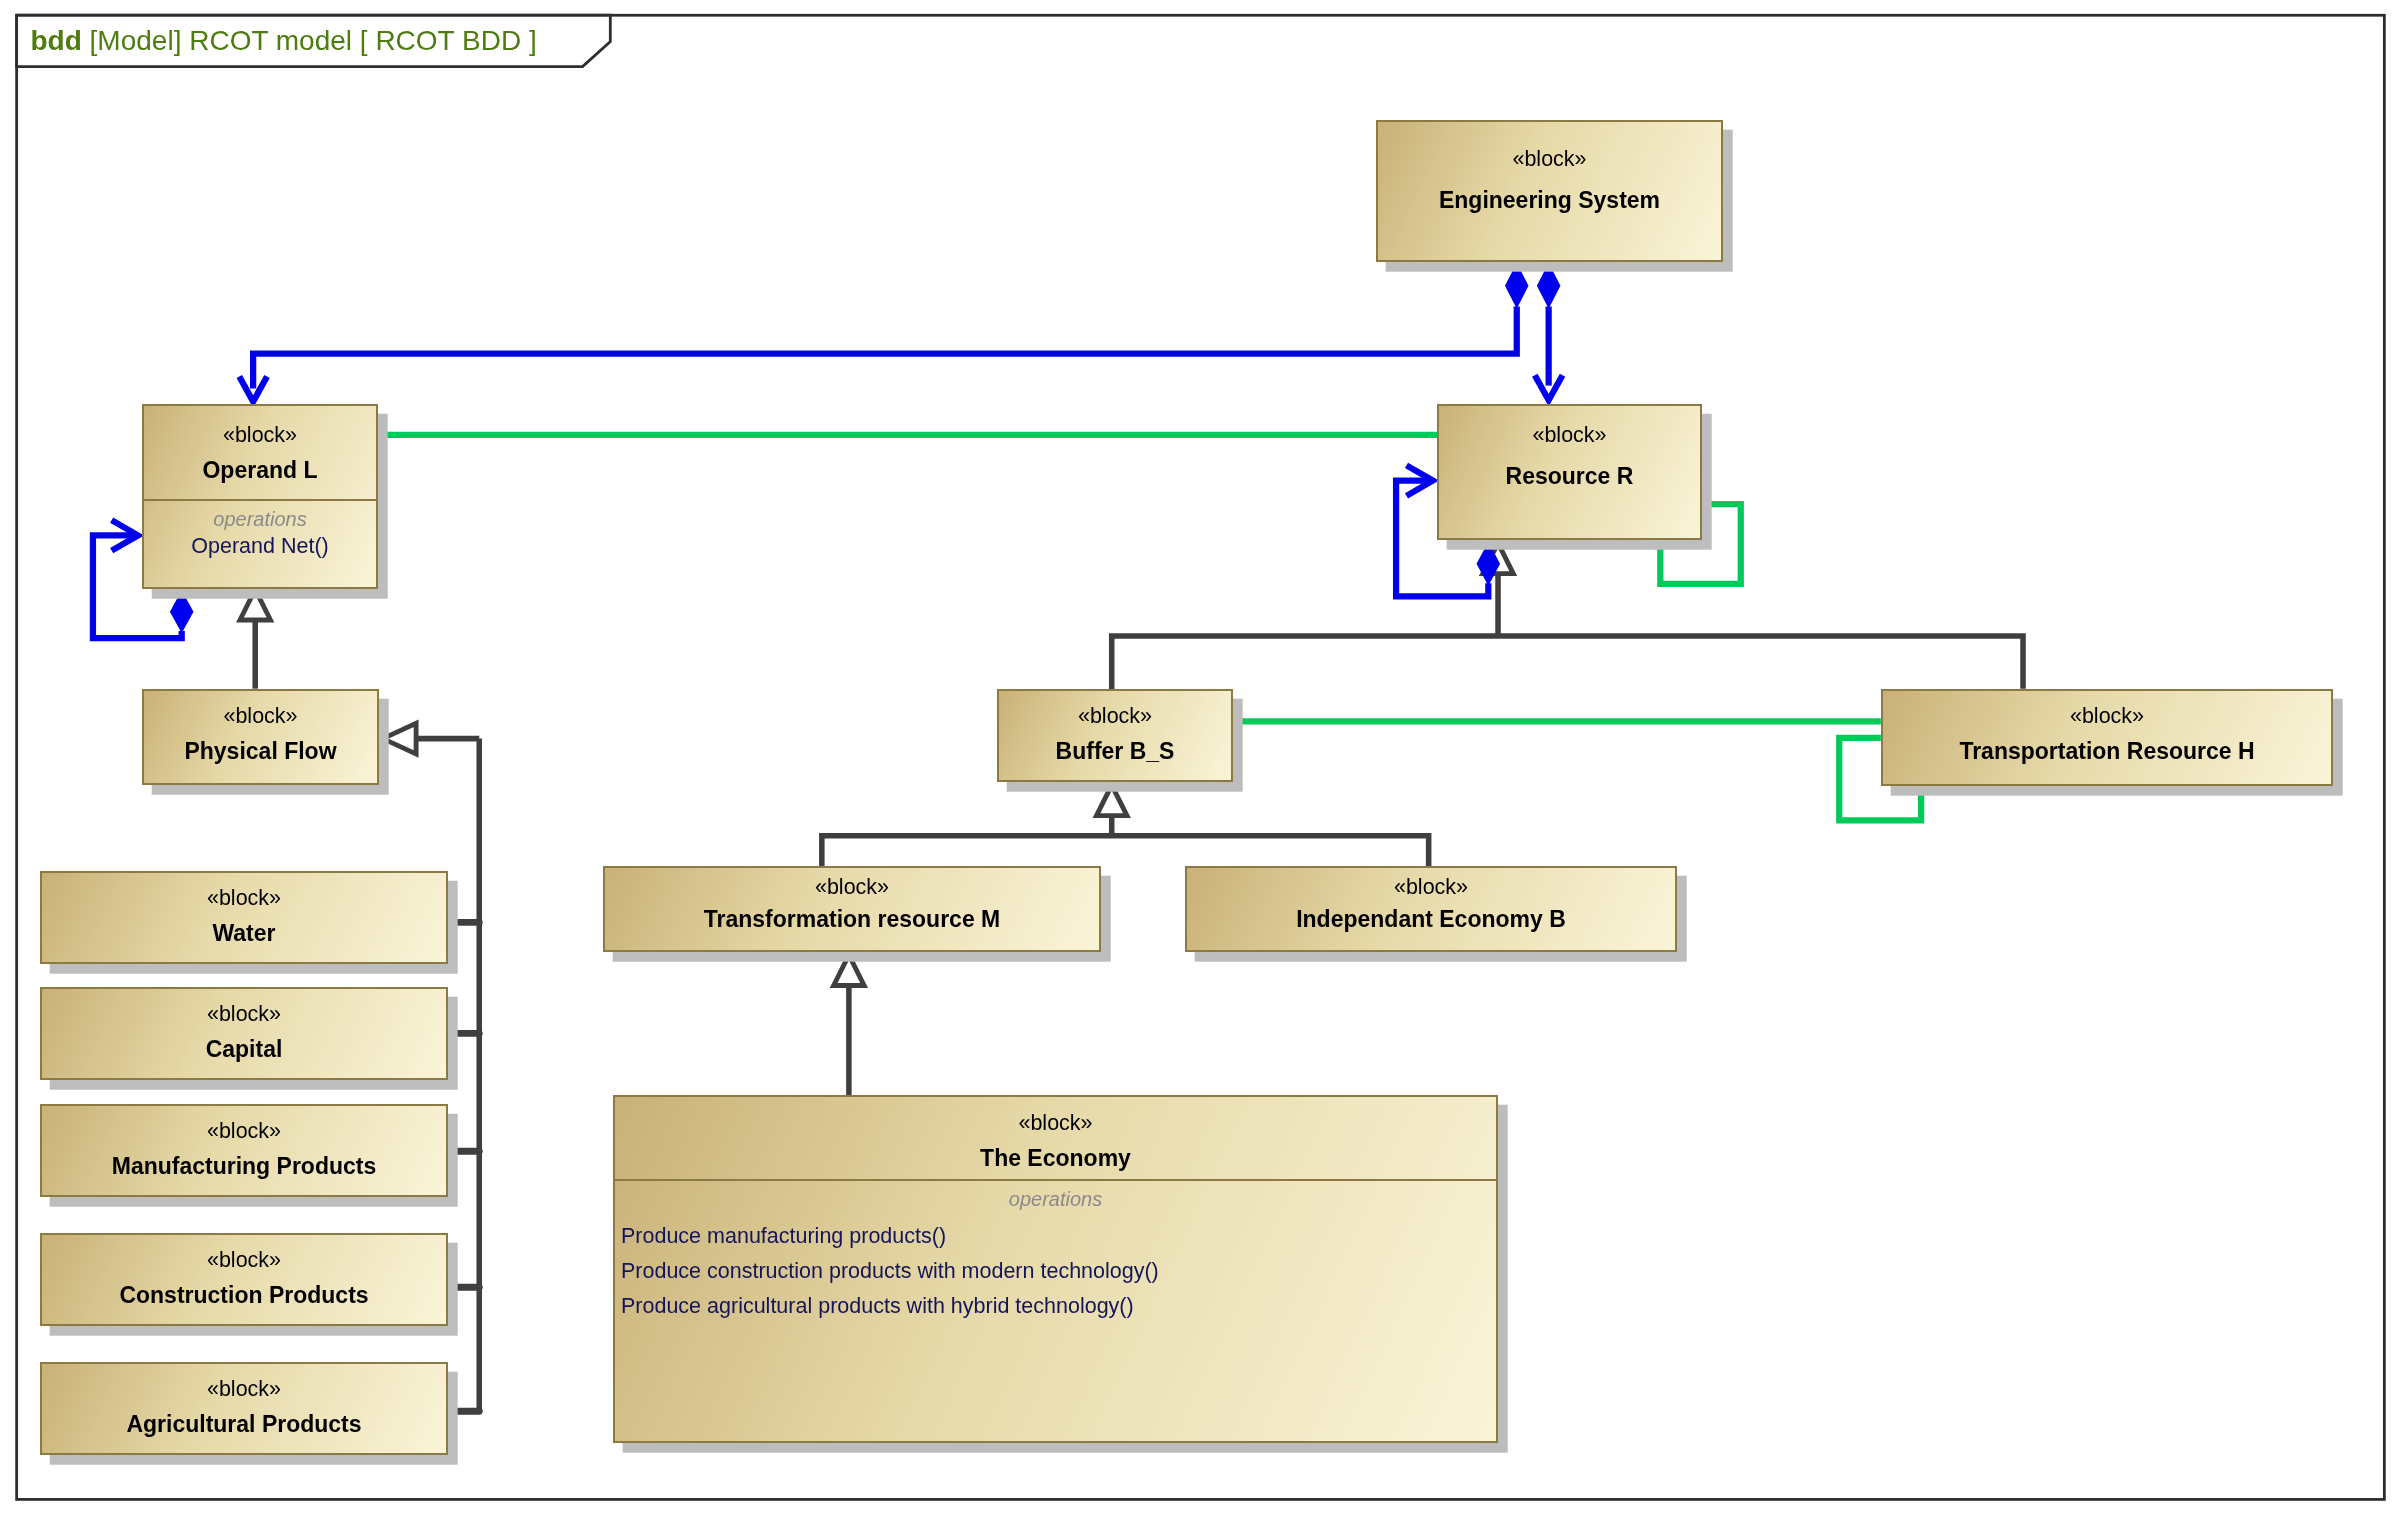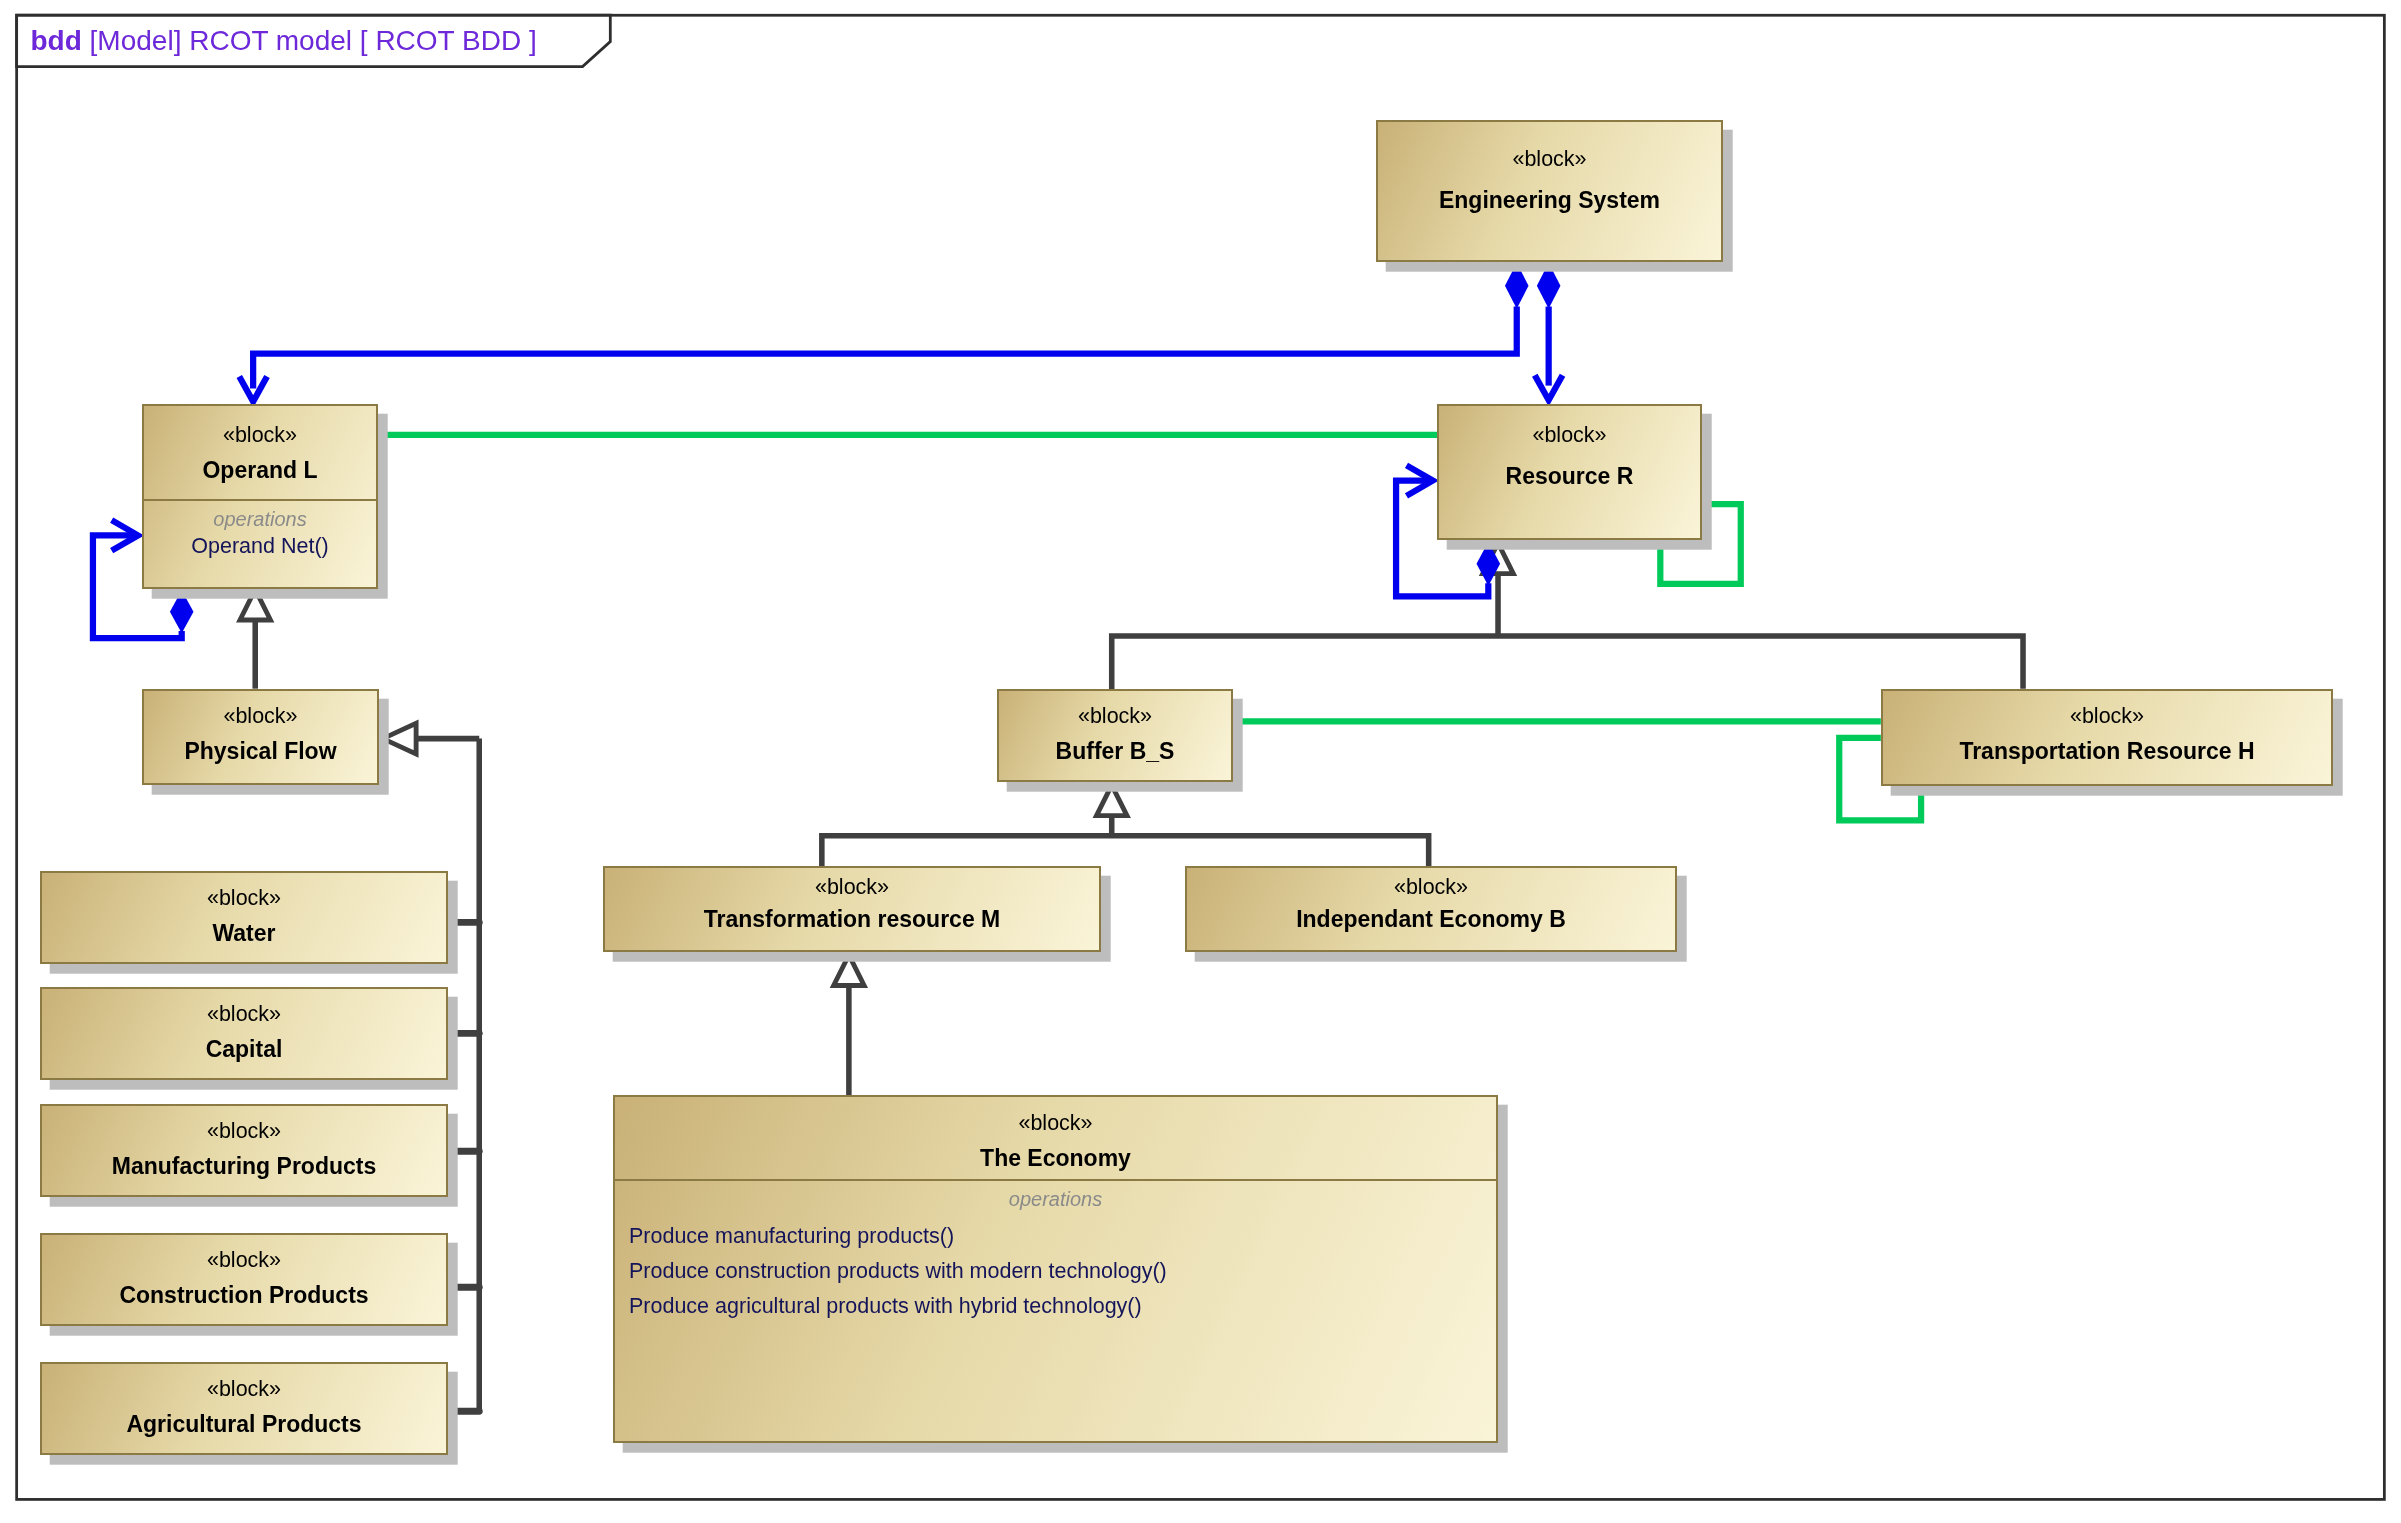--- a/index.html
+++ b/index.html
@@ -19,24 +19,24 @@
   .stereo{font-size:21.5px;color:#000;line-height:23.6px;text-align:right;}
   .bname{font-size:23px;font-weight:bold;color:#000;line-height:28px;}
   .mt-std .stereo{margin-top:14px}   .mt-std .bname{margin-top:8.3px}
   .mt-es  .stereo{margin-top:26px}   .mt-es  .bname{margin-top:14px}
   .mt-r   .stereo{margin-top:18px}   .mt-r   .bname{margin-top:14px}
   .mt-sm  .stereo{margin-top:8.3px}   .mt-sm  .bname{margin-top:5.5px}
   .hdr{display:flex;flex-direction:column;align-items:center;width:100%;box-sizing:border-box;}
   .divider{width:100%;border-top:2.1px solid #8c7a45;}
   .opslabel{font-style:italic;color:#8a8a8a;font-size:20px;margin-top:7px;line-height:23.6px;}
   .opline{color:#14145a;font-size:21.5px;line-height:28px;}
-  .opslist{width:100%;box-sizing:border-box;text-align:left;padding-left:14px;margin-top:7px;}
+  .opslist{width:100%;box-sizing:border-box;text-align:left;padding-left:6px;margin-top:7px;}
   .opslist .opline{line-height:35px;white-space:nowrap;}
   .tabtext{
-    position:absolute;left:30.5px;top:25px;font-size:28px;color:#6d28d9;white-space:pre;
+    position:absolute;left:30.5px;top:25px;font-size:28px;color:#4d7c0f;white-space:pre;
   }
   .tabtext b{font-weight:bold;}
 </style>
 </head>
 <body>
 
 <div id="stage">
 
   <svg id="edges" width="2401" height="1523" viewBox="0 0 3462 2196">
 

